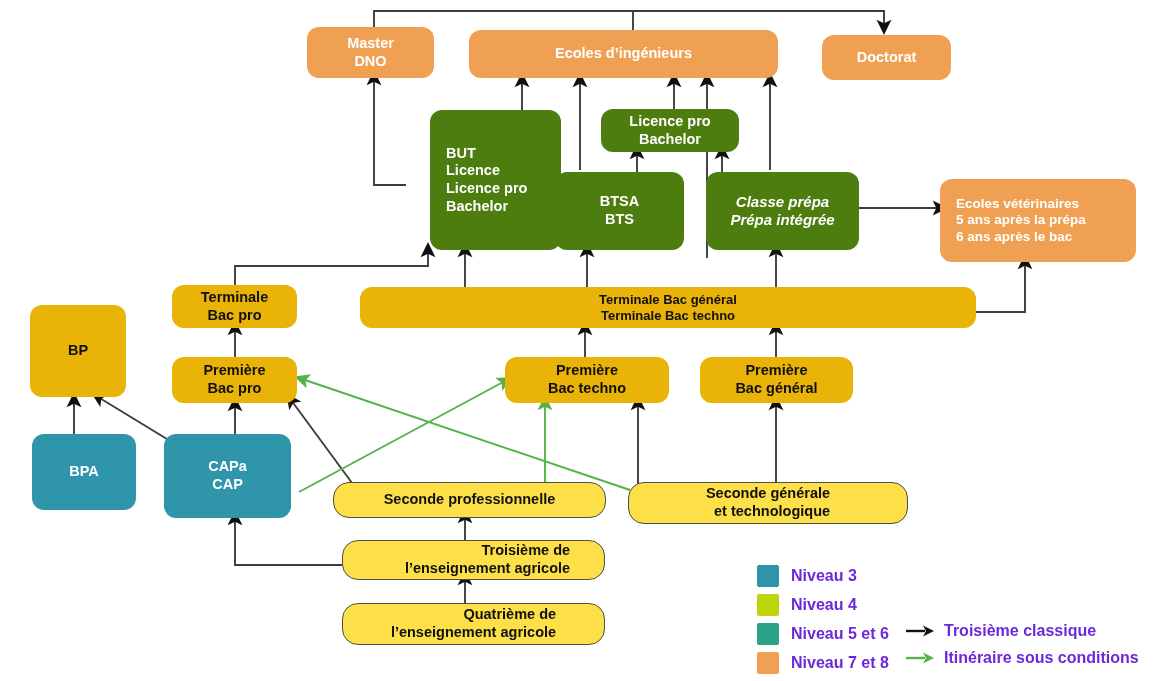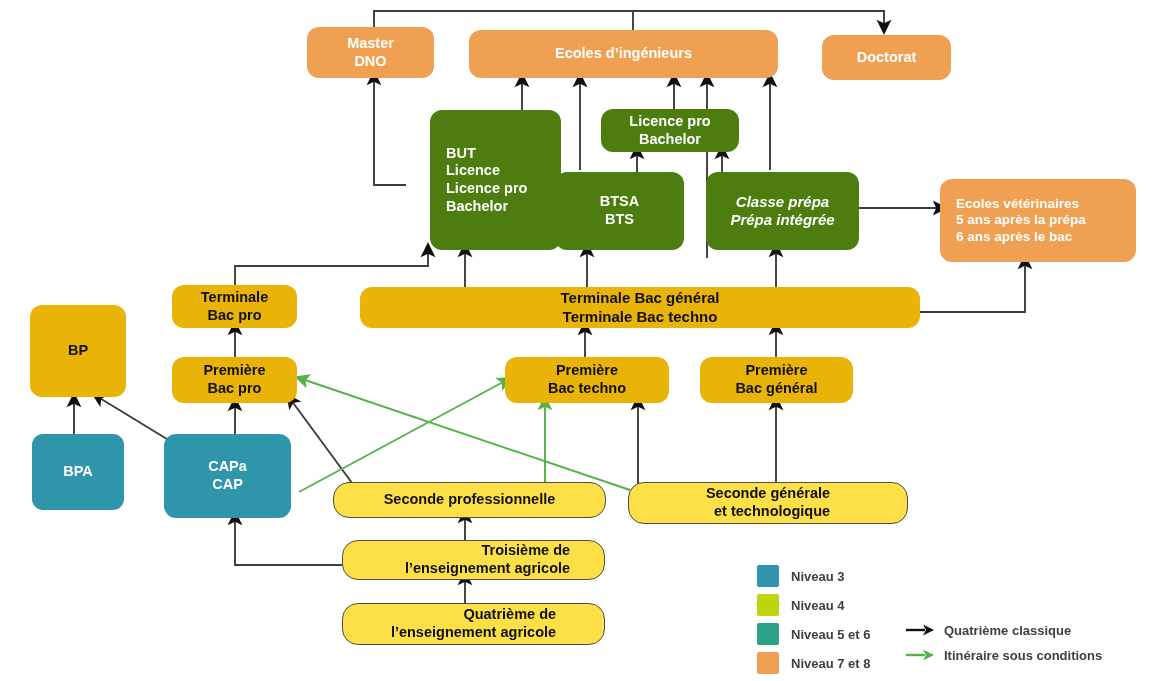--- a/index.html
+++ b/index.html
@@ -11,21 +11,21 @@
         font-weight:bold;line-height:1.22;white-space:pre-line;}
   .n-lvl3{background:#2f95ab;color:#ffffff;}
   .n-lvl4{background:#eab308;color:#111111;}
   .n-lvl56{background:#4d7c0f;color:#ffffff;}
   .n-lvl78{background:#efa052;color:#ffffff;}
   .n-plain{background:#fde047;color:#111111;border:1.6px solid #4d4d4d;border-radius:16px;text-align:right;}
   .left-align{justify-content:flex-start;text-align:left;padding-left:16px;}
   .legend{position:absolute;}
   .legend-row{display:flex;align-items:center;margin-bottom:7px;}
   .sw{width:22px;height:22px;margin-right:12px;border-radius:2px;flex:none;}
-  .legend-label{font-size:13px;font-weight:bold;color:#404040;}
+  .legend-label{font-size:16px;font-weight:bold;color:#6d28d9;}
   .legend2{position:absolute;}
   .legend2-row{display:flex;align-items:center;margin-bottom:9px;}
   .arrowkey{width:30px;height:16px;margin-right:9px;flex:none;}
 </style>
 </head>
 <body>
 
 <div id="stage">
 
   <svg id="edges" viewBox="0 0 1167 681">
@@ -117,35 +117,35 @@
   <div class="node n-lvl56" style="left:706px;top:172px;width:153px;height:78px;font-size:15px;font-style:italic;">Classe prépa
 Prépa intégrée</div>
 
   <div class="node n-lvl78 left-align" style="left:940px;top:179px;width:196px;height:83px;font-size:13.5px;">Ecoles vétérinaires
    5 ans après la prépa
    6 ans après le bac</div>
 
   <div class="node n-lvl4" style="left:172px;top:285px;width:125px;height:43px;font-size:14.5px;">Terminale
 Bac pro</div>
 
-  <div class="node n-lvl4" style="left:360px;top:287px;width:560px;height:41px;font-size:15px;border-radius:12px;">Terminale Bac général
+  <div class="node n-lvl4" style="left:360px;top:287px;width:616px;height:41px;font-size:13px;border-radius:12px;">Terminale Bac général
 Terminale Bac techno</div>
 
   <div class="node n-lvl4" style="left:30px;top:305px;width:96px;height:92px;font-size:14.5px;">BP</div>
 
   <div class="node n-lvl4" style="left:172px;top:357px;width:125px;height:46px;font-size:14.5px;">Première
 Bac pro</div>
 
   <div class="node n-lvl4" style="left:505px;top:357px;width:164px;height:46px;font-size:14.5px;">Première
 Bac techno</div>
 
   <div class="node n-lvl4" style="left:700px;top:357px;width:153px;height:46px;font-size:14.5px;">Première
 Bac général</div>
 
-  <div class="node n-lvl3" style="left:32px;top:434px;width:92px;height:76px;font-size:14.5px;border-radius:11px;">BPA</div>
+  <div class="node n-lvl3" style="left:32px;top:434px;width:104px;height:76px;font-size:14.5px;">BPA</div>
 
   <div class="node n-lvl3" style="left:164px;top:434px;width:127px;height:84px;font-size:14.5px;">CAPa
 CAP</div>
 
   <div class="node n-plain" style="left:333px;top:482px;width:273px;height:36px;font-size:14.5px;">Seconde professionnelle</div>
 
   <div class="node n-plain" style="left:628px;top:482px;width:280px;height:42px;font-size:14.5px;">Seconde générale
 et technologique</div>
 
   <div class="node n-plain" style="left:342px;top:540px;width:263px;height:40px;font-size:14.5px;padding-left:28px;">Troisième de
@@ -172,21 +172,21 @@
       <span class="legend-label">Niveau 7 et 8</span>
     </div>
   </div>
 
   <div class="legend2" style="left:905px;top:622px;">
     <div class="legend2-row">
       <svg class="arrowkey" viewBox="0 0 30 16">
         <path d="M1,8 L20,8" stroke="#111111" stroke-width="2.4" fill="none"></path>
         <path d="M18,2.5 L29,8 L18,13.5 L21,8 Z" fill="#111111"></path>
       </svg>
-      <span class="legend-label">Quatrième classique</span>
+      <span class="legend-label">Troisième classique</span>
     </div>
     <div class="legend2-row">
       <svg class="arrowkey" viewBox="0 0 30 16">
         <path d="M1,8 L20,8" stroke="#55b24a" stroke-width="2.4" fill="none"></path>
         <path d="M18,2.5 L29,8 L18,13.5 L21,8 Z" fill="#55b24a"></path>
       </svg>
       <span class="legend-label">Itinéraire sous conditions</span>
     </div>
   </div>
 

